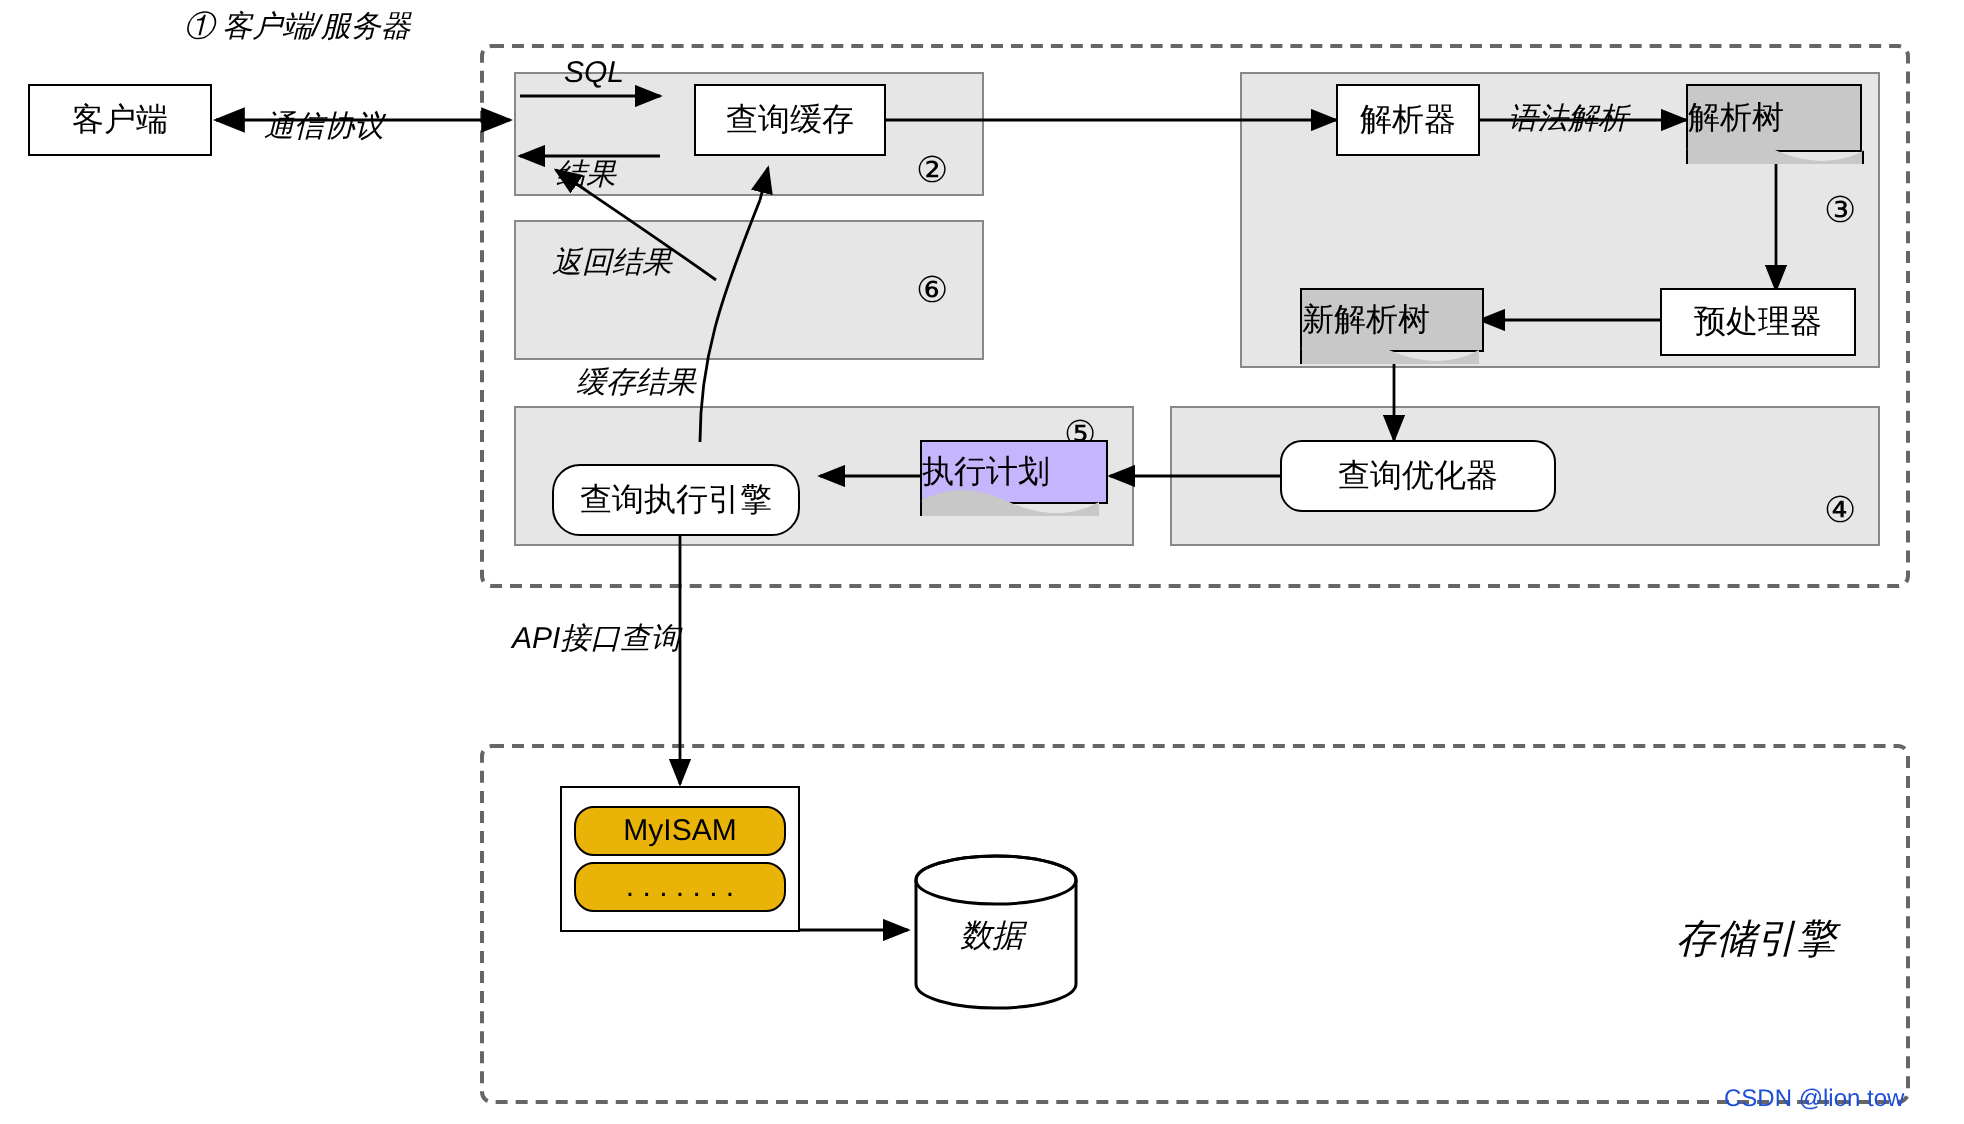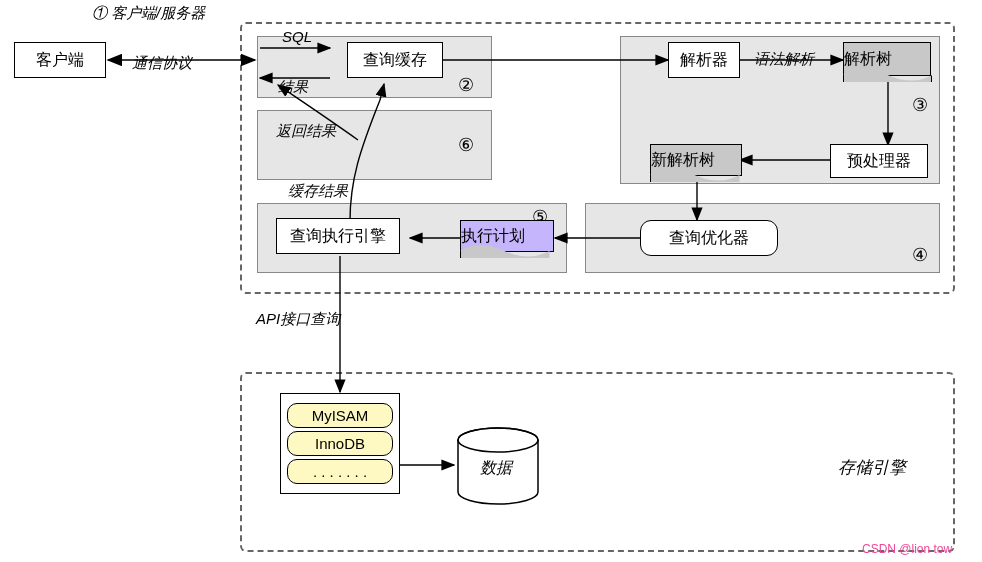--- a/index.html
+++ b/index.html
@@ -39,21 +39,21 @@
     white-space: nowrap;
     font-style: italic;
   }
   .num {
     position: absolute;
     font-size: 18px;
   }
   .watermark {
     position: absolute;
     font-size: 12px;
-    color: #ec4899;
+    color: #1d4ed8;
   }
   svg.arrows {
     position: absolute;
     left: 0; top: 0;
     width: 982px; height: 562px;
     pointer-events: none;
   }
   .doc-shape {
     position: absolute;
     background: #c8c8c8;
@@ -80,21 +80,21 @@
     background: #fff;
     padding: 6px;
   }
   .engine-item {
     border: 1.5px solid #000;
     border-radius: 10px;
     text-align: center;
     font-size: 15px;
     padding: 3px 0;
     margin: 3px 0;
-    background: #fef9c3;
+    background: #eab308;
   }
 </style>
 </head>
 <body>
 
 <div class="dashed-outer" style="left:240px; top:22px; width:715px; height:272px;"></div>
 <div class="dashed-outer" style="left:240px; top:372px; width:715px; height:180px;"></div>
 
 <div class="zone" style="left:257px; top:36px; width:235px; height:62px;"></div>
 <div class="zone" style="left:257px; top:110px; width:235px; height:70px;"></div>
@@ -176,39 +176,38 @@
 <div class="num" style="left:912px; top:94px;">③</div>
 
 <div class="box" style="left:830px; top:144px; width:98px; height:34px;">
   <span>预处理器</span>
 </div>
 
 <div class="doc-shape" style="left:650px; top:144px; width:92px; height:32px;">
   <span>新解析树</span>
 </div>
 
-<div class="box" style="left:276px; top:218px; width:124px; height:36px;">
+<div class="box" style="left:276px; top:232px; width:124px; height:36px;border-radius:14px;">
   <span>查询执行引擎</span>
 </div>
 <div class="num" style="left:532px; top:206px;">⑤</div>
 
 <div class="doc-shape" style="left:460px; top:220px; width:94px; height:32px; background:#c4b5fd;">
   <span>执行计划</span>
 </div>
 
 <div class="box" style="left:640px; top:220px; width:138px; height:36px;border-radius:11px;">
   <span>查询优化器</span>
 </div>
 <div class="num" style="left:912px; top:244px;">④</div>
 
 <div class="label" style="left:256px; top:310px;">API接口查询</div>
 
 <div class="engine-list" style="left:280px; top:393px; width:120px;">
   <div class="engine-item">MyISAM</div>
-  <div class="engine-item">InnoDB</div>
   <div class="engine-item">. . . . . . .</div>
 </div>
 
 <div class="label" style="left:480px; top:458px; font-size:16px;">数据</div>
 
-<div class="label" style="left:838px; top:456px; font-size:17px;">存储引擎</div>
+<div class="label" style="left:838px; top:456px; font-size:20px;">存储引擎</div>
 
 <div class="watermark" style="left:862px; top:542px;">CSDN @lion tow</div>
 
 </body></html>

